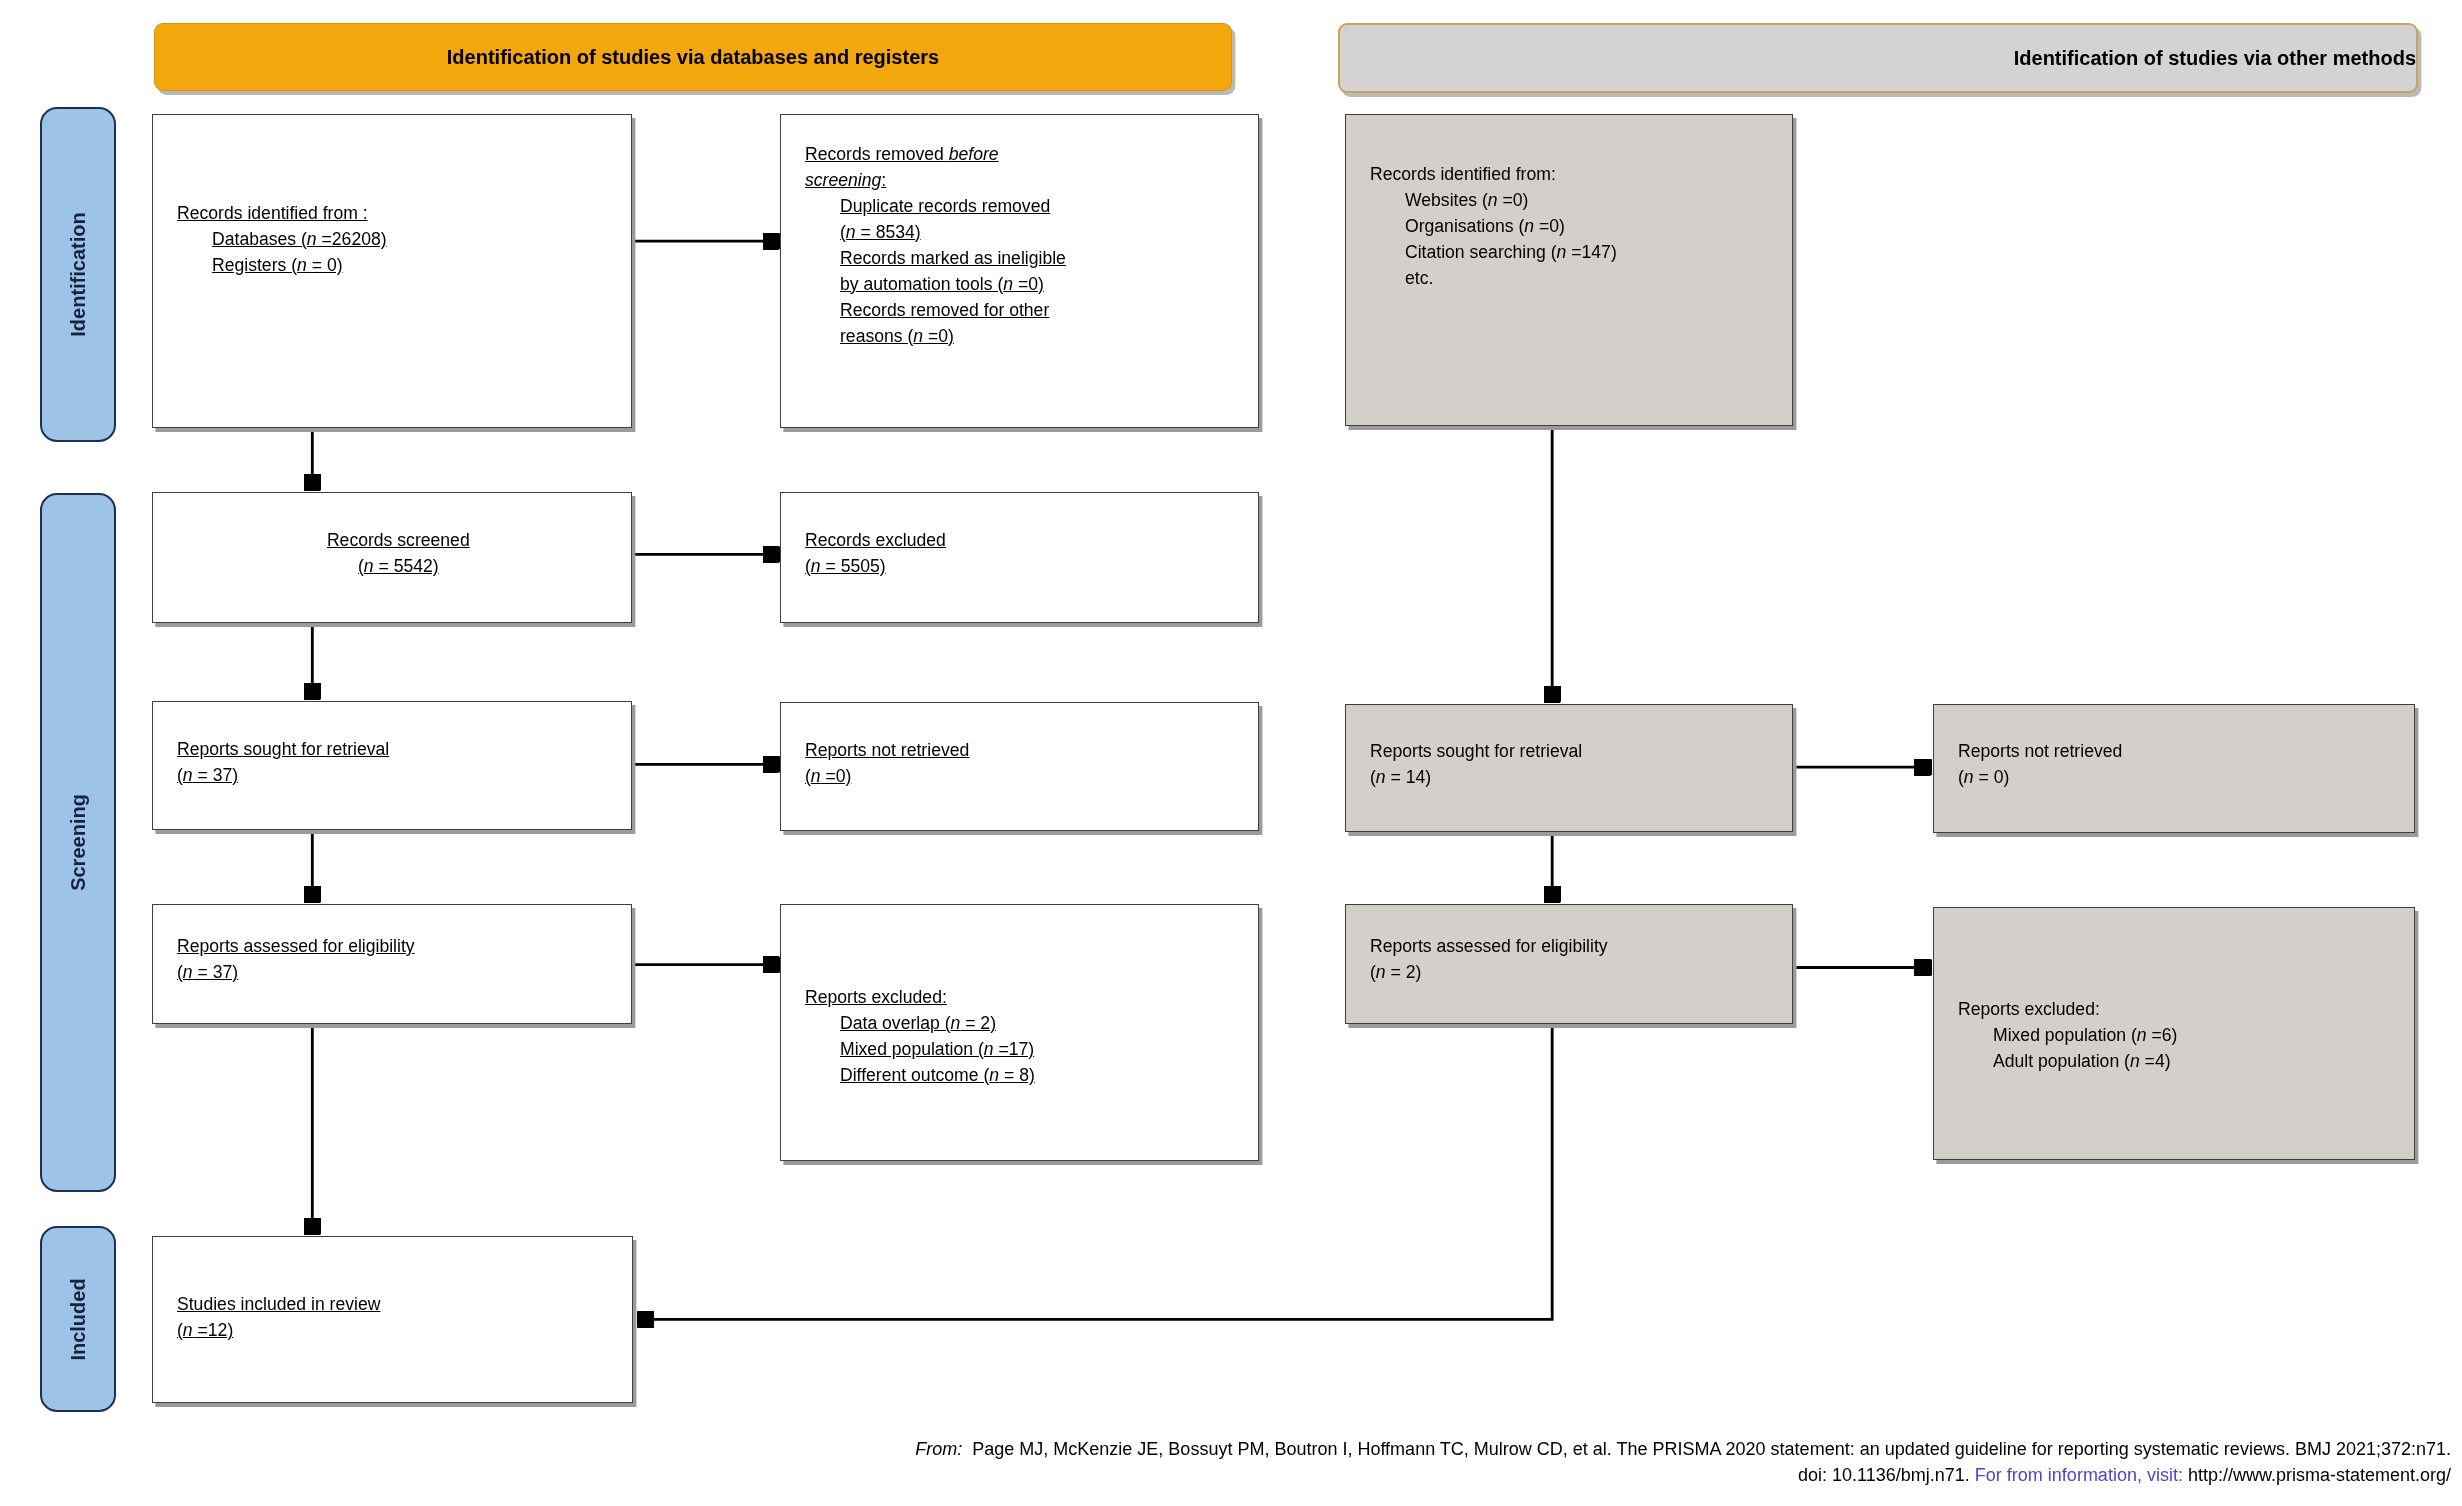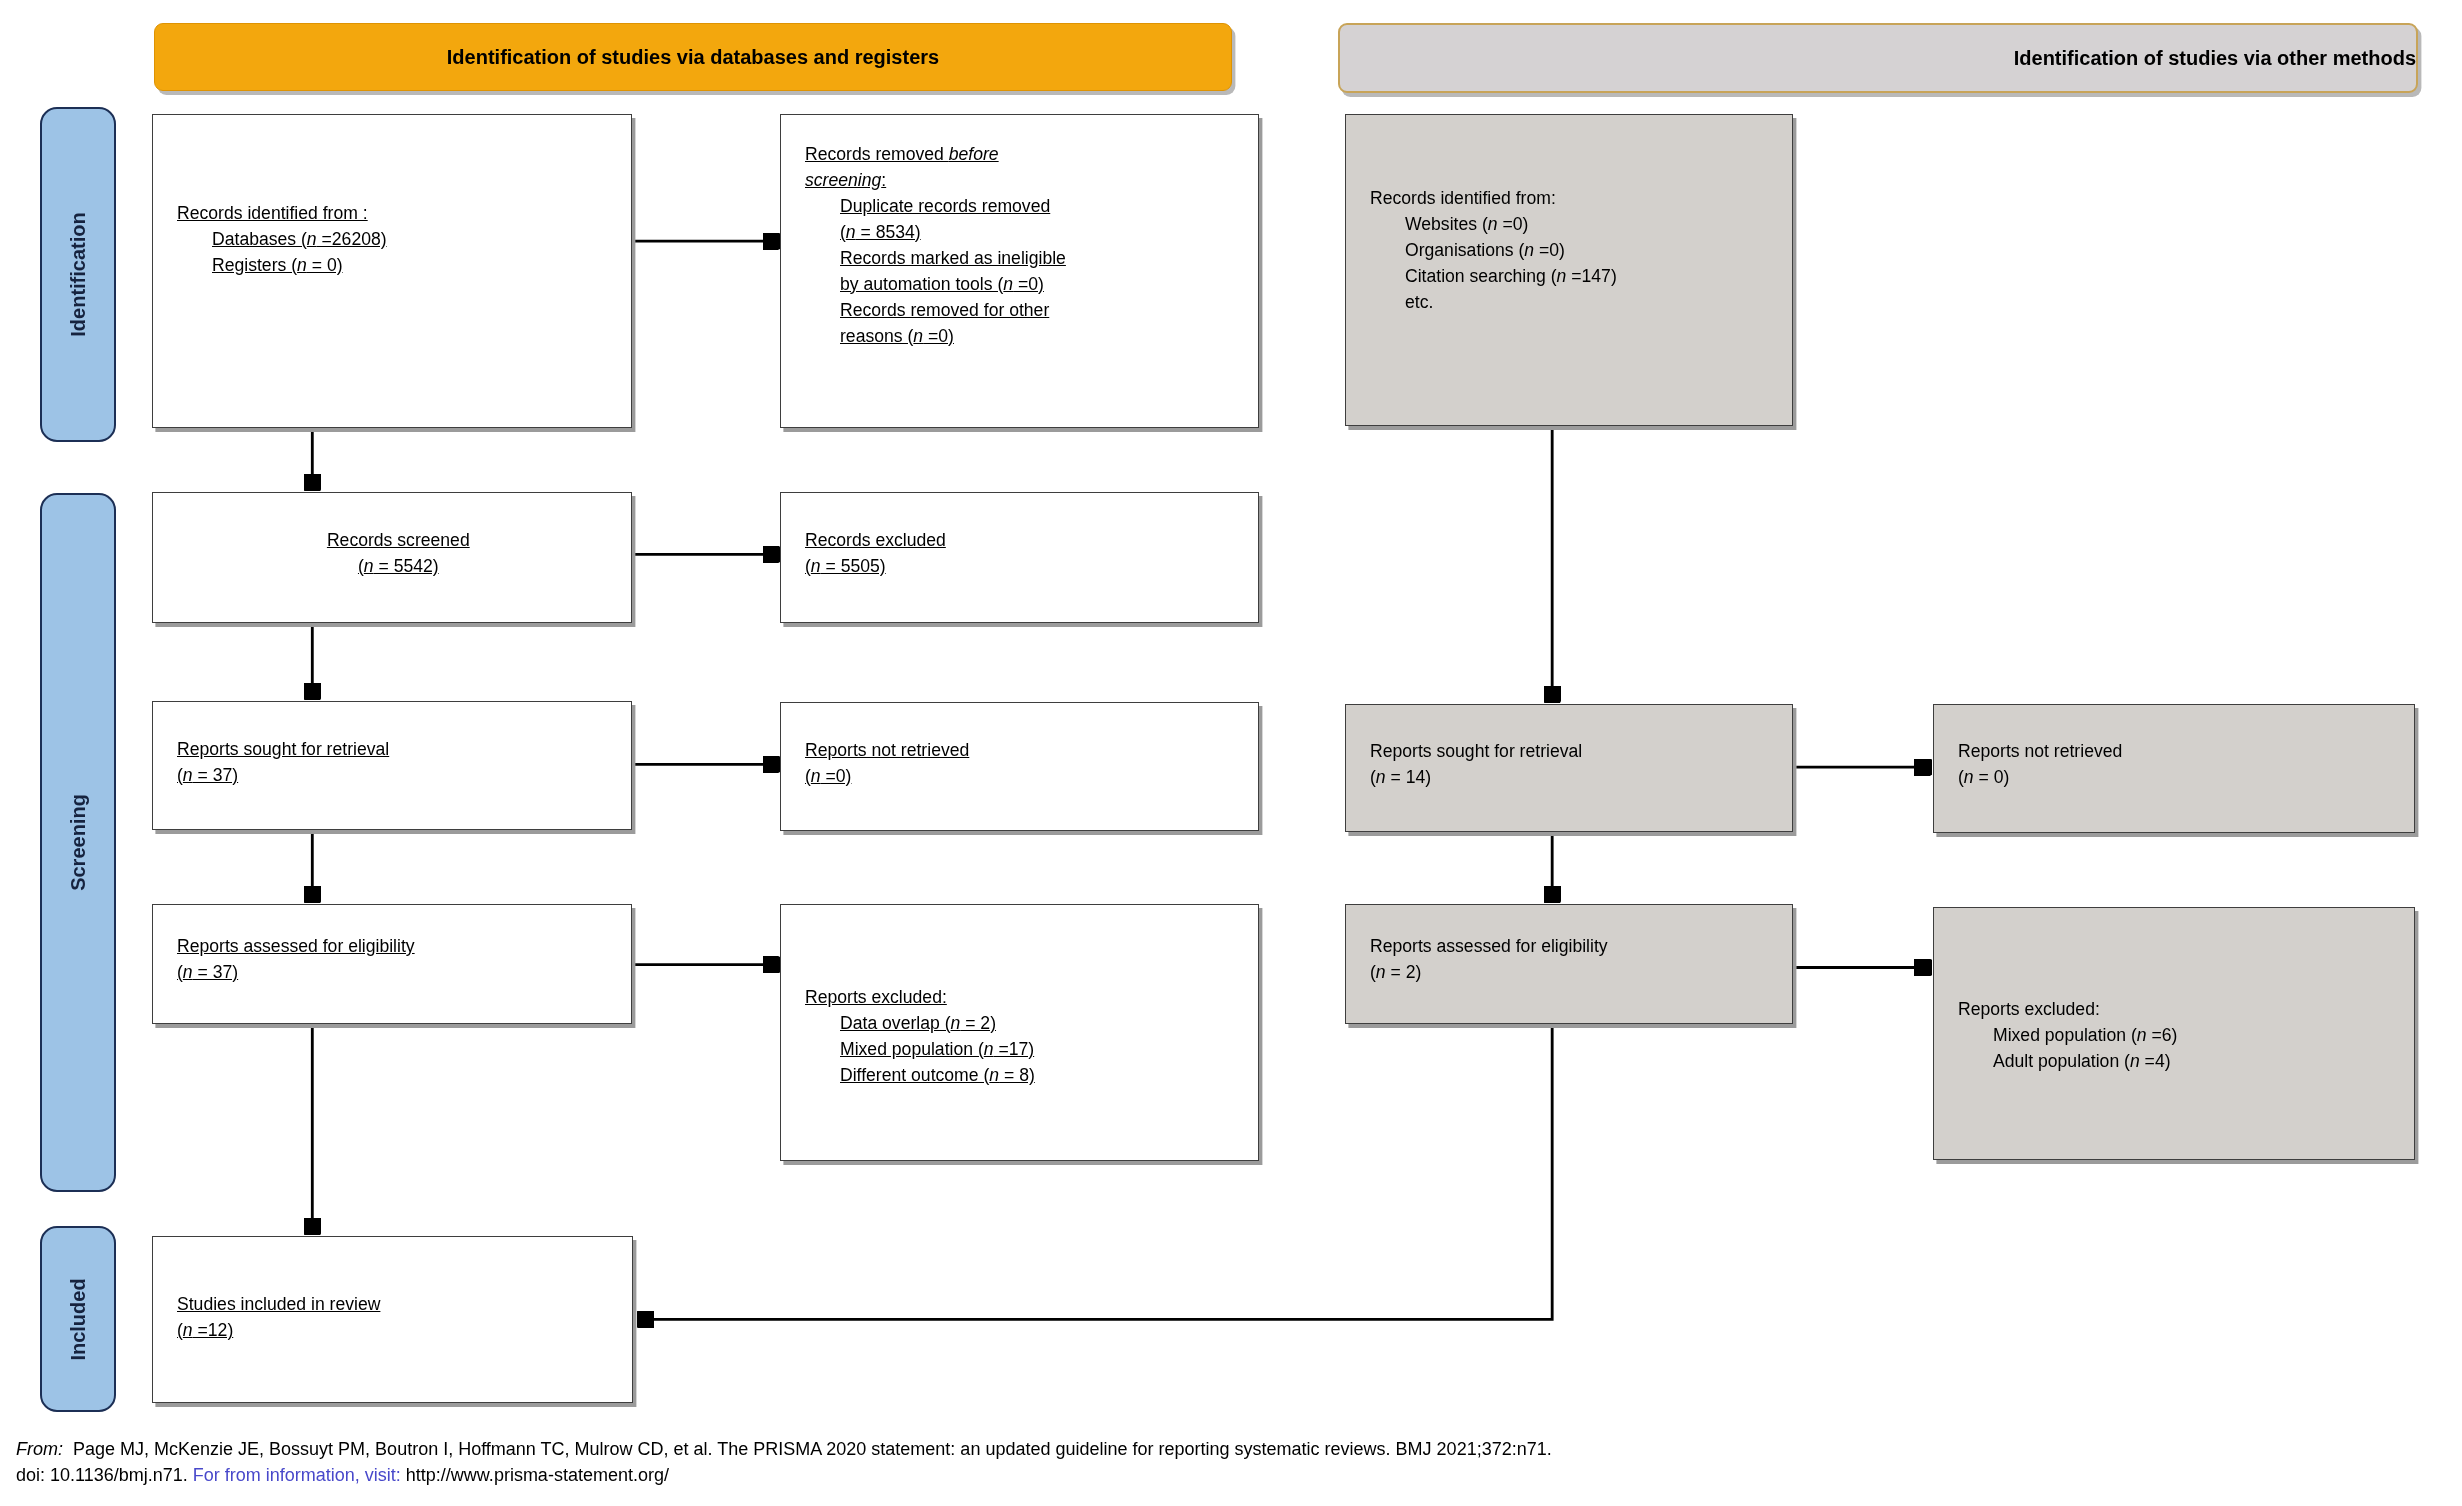--- a/index.html
+++ b/index.html
@@ -26,40 +26,40 @@
        box-shadow:3.4px 4px 0 #9B9B9B;box-sizing:border-box;}
   .white{background:#ffffff;text-decoration:underline;}
   .gray{background:#D3D0CC;}
   .box .content{padding-left:24px;padding-right:11.4px;}
   .line{line-height:26px;white-space:nowrap;}
   .ind{margin-left:35px;}
   .it{font-style:italic;}
 
   .b1{left:152px;top:114px;width:480px;height:314px;}  .b1 .content{padding-top:85px;}
   .c1{left:780px;top:114px;width:479px;height:314px;} .c1 .content{padding-top:25.5px;}
-  .d1{left:1345px;top:114px;width:448px;height:312px;} .d1 .content{padding-top:70px;}
+  .d1{left:1345px;top:114px;width:448px;height:312px;} .d1 .content{padding-top:46px;}
   .b2{left:152px;top:492px;width:480px;height:131px;text-align:center;}  .b2 .content{padding-top:34px;}
   .c2{left:780px;top:492px;width:479px;height:131px;} .c2 .content{padding-top:34px;}
   .b3{left:152px;top:701px;width:480px;height:129px;} .b3 .content{padding-top:34px;}
   .c3{left:780px;top:702px;width:479px;height:129px;}.c3 .content{padding-top:34px;}
   .d2{left:1345px;top:704px;width:448px;height:128px;}.d2 .content{padding-top:33px;}
   .e1{left:1933px;top:704px;width:482px;height:129px;}.e1 .content{padding-top:33px;}
   .b4{left:152px;top:904px;width:480px;height:120px;} .b4 .content{padding-top:28px;}
   .c4{left:780px;top:904px;width:479px;height:257px;}.c4 .content{padding-top:79px;}
   .d3{left:1345px;top:904px;width:448px;height:120px;}.d3 .content{padding-top:28px;}
   .e2{left:1933px;top:907px;width:482px;height:253px;}.e2 .content{padding-top:88px;}
   .b5{left:152px;top:1236px;width:481px;height:167px;} .b5 .content{padding-top:54px;}
 
   
   svg.arrows{position:absolute;left:0;top:0;width:2462px;height:1506px;pointer-events:none;}
   svg.arrows path{stroke:#000;stroke-width:5;fill:none;}
 
   
   .footer{position:absolute;left:16px;top:1437px;width:2435px;font-size:18px;line-height:25.5px;}
-  .footer div{white-space:pre-wrap;}
+  .footer div{white-space:pre-wrap;text-align:right;}
   .blue{color:#4848CA;}
 </style>
 </head>
 <body>
 
 <div class="canvas">
 
   <div class="hdr hdr-left">
     <span>Identification of studies via databases and registers</span>
   </div>

